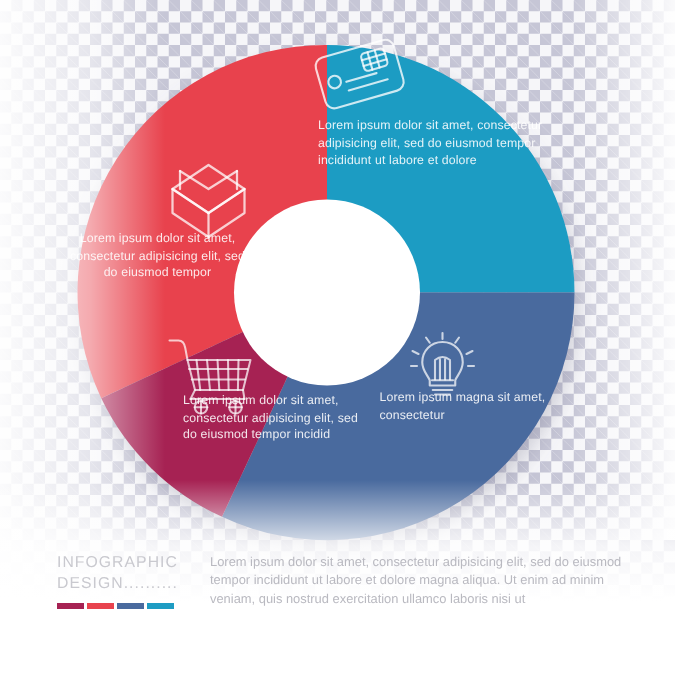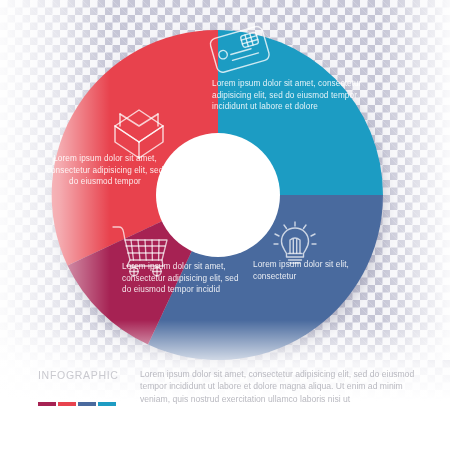--- a/index.html
+++ b/index.html
@@ -219,32 +219,33 @@
         <line x1="13" y1="22" x2="52" y2="22"></line>
         <line x1="14.8" y1="29" x2="50.3" y2="29"></line>
       </g>
     </svg>
   </div>
 
   <div id="txt-box" class="wedge-text c">Lorem ipsum dolor sit amet, consectetur adipisicing elit, sed do eiusmod tempor</div>
 
   <div id="txt-card" class="wedge-text l">Lorem ipsum dolor sit amet, consectetur adipisicing elit, sed do eiusmod tempor incididunt ut labore et dolore</div>
 
-  <div id="txt-bulb" class="wedge-text l">Lorem ipsum dolor sit elit, consectetur</div>
+  <div id="txt-bulb" class="wedge-text l">Lorem ipsum magna sit amet, consectetur</div>
 
   <div id="txt-cart" class="wedge-text l">Lorem ipsum dolor sit amet, consectetur adipisicing elit, sed do eiusmod tempor incidid</div>
 
   <div id="wash-left"></div>
   <div id="wash-right"></div>
   <div id="wash-bottom"></div>
 
   <div id="footer">
 
     <div id="brand">
       <div class="line1">INFOGRAPHIC</div>
+      <div class="line2">DESIGN..........</div>
     </div>
 
     <div id="swatches">
       <div class="swatch" style="background:#A62253"></div>
       <div class="swatch" style="background:#E8434E"></div>
       <div class="swatch" style="background:#4A6A9E"></div>
       <div class="swatch" style="background:#1E9CC3"></div>
     </div>
 
     <div id="footer-body">Lorem ipsum dolor sit amet, consectetur adipisicing elit, sed do eiusmod tempor incididunt ut labore et dolore magna aliqua. Ut enim ad minim veniam, quis nostrud exercitation ullamco laboris nisi ut</div>

